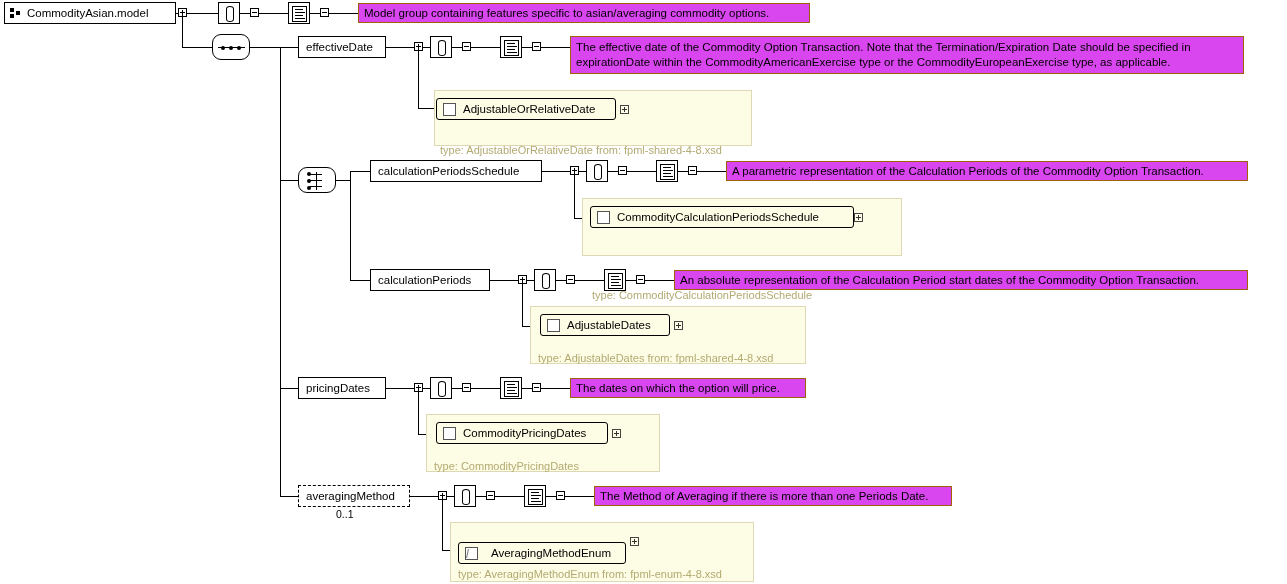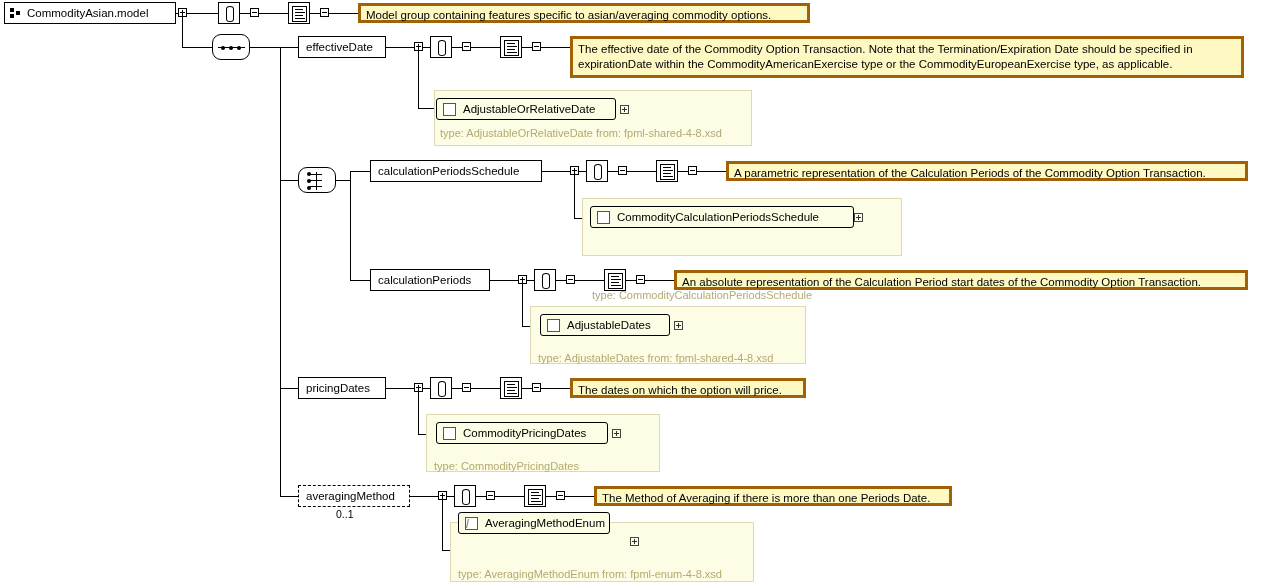--- a/index.html
+++ b/index.html
@@ -83,22 +83,22 @@
     height: 11px;
   }
   .modelicon i {
     position: absolute;
     background: #000000;
   }
 
   
   .docbox {
     position: absolute;
-    border: 3px solid #a16207;
-    background: #fef9c3;
+    border: 1px solid #a16207;
+    background: #d946ef;
     box-sizing: border-box;
     padding: 3px 5px;
     font-size: 11.5px;
     line-height: 15px;
     white-space: normal;
   }
   .docbox.one {
     height: 20px;
     padding: 2px 5px;
     line-height: 15px;
@@ -336,21 +336,21 @@
 
   <div class="docbox" style="left:570px; top:36px; width:674px;">The effective date of the Commodity Option Transaction. Note that the Termination/Expiration Date should be specified in expirationDate within the CommodityAmericanExercise type or the CommodityEuropeanExercise type, as applicable.</div>
 
   <div class="hline" style="left:418px; top:108px; width:16px;"></div>
   <div class="typepanel" style="left:434px; top:90px; width:318px; height:56px;"></div>
   <div class="typebox" style="left:436px; top:98px; width:180px;">
     <span class="typeicon"></span>
     <span>AdjustableOrRelativeDate</span>
   </div>
   <div class="typeplus" style="left:620px; top:105px;"></div>
-  <div class="typelabel" style="left:440px; top:127px;">type: AdjustableOrRelativeDate from: fpml-shared-4-8.xsd</div>
+  <div class="typelabel" style="left:440px; top:144px;">type: AdjustableOrRelativeDate from: fpml-shared-4-8.xsd</div>
 
   <div class="hline" style="left:280px; top:180px; width:18px;"></div>
   <div class="compbox" style="left:298px; top:167px;">
     <span class="seg" style="left:17px; top:4px; width:1px; height:18px;"></span>
     <span class="seg" style="left:11px; top:6px; width:12px; height:1px;"></span>
     <span class="seg" style="left:11px; top:12px; width:12px; height:1px;"></span>
     <span class="seg" style="left:11px; top:18px; width:12px; height:1px;"></span>
     <span class="dot" style="left:8px; top:4px;"></span>
     <span class="dot" style="left:8px; top:11px;"></span>
     <span class="dot" style="left:8px; top:18px;"></span>
@@ -506,20 +506,20 @@
     </span>
   </div>
   <div class="hline" style="left:546px; top:496px; width:10px;"></div>
   <div class="plusbox" style="left:556px; top:491px;"></div>
   <div class="hline" style="left:565px; top:496px; width:29px;"></div>
 
   <div class="docbox one" style="left:594px; top:486px; width:358px;">The Method of Averaging if there is more than one Periods Date.</div>
 
   <div class="hline" style="left:442px; top:550px; width:8px;"></div>
   <div class="typepanel" style="left:450px; top:522px; width:304px; height:60px;"></div>
-  <div class="typebox" style="left:458px; top:512px; width:152px;">
+  <div class="typebox" style="left:458px; top:542px; width:168px;justify-content:center;">
     <span class="typeicon enum"></span>
     <span>AveragingMethodEnum</span>
   </div>
   <div class="typeplus" style="left:630px; top:537px;"></div>
   <div class="typelabel" style="left:458px; top:568px;">type: AveragingMethodEnum from: fpml-enum-4-8.xsd</div>
 
 </div>
 
 </body></html>

